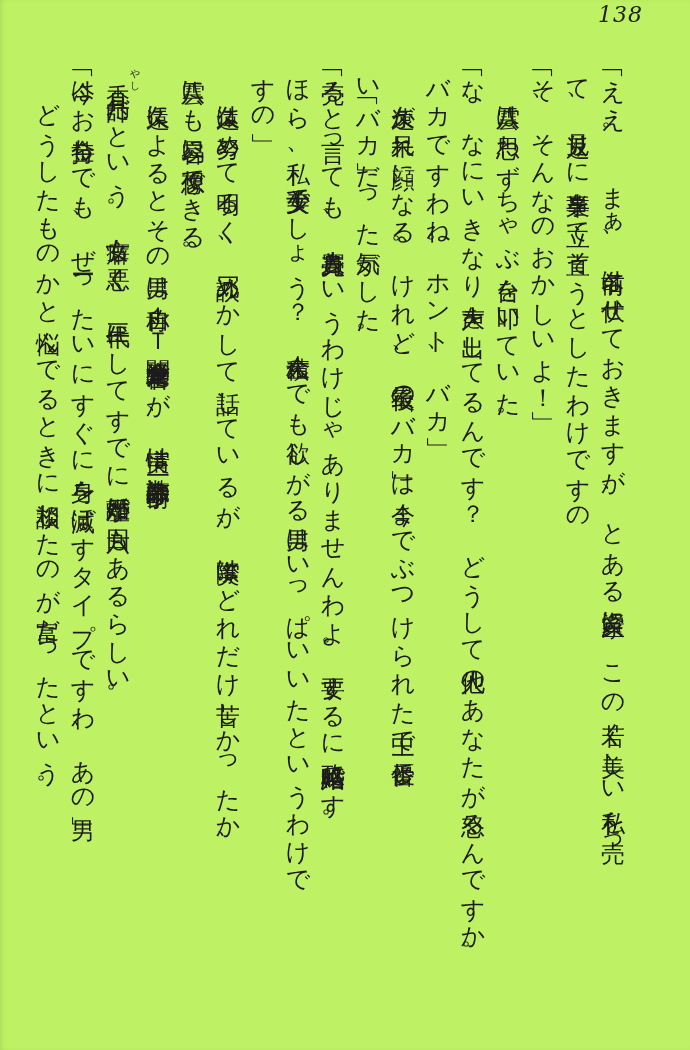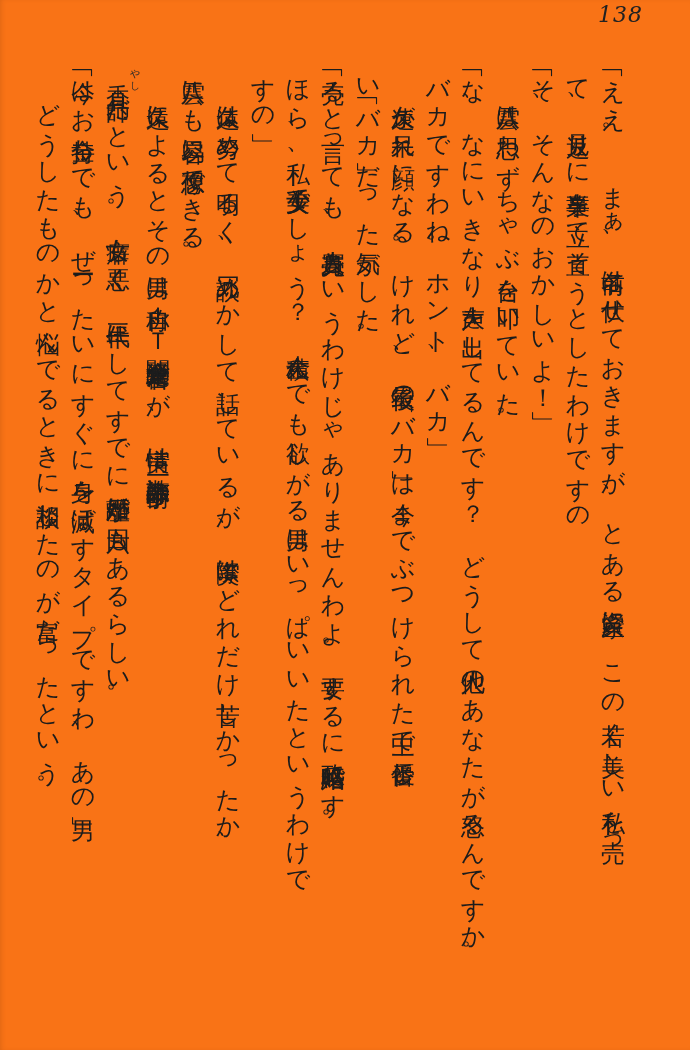--- a/index.html
+++ b/index.html
@@ -5,21 +5,21 @@
   html, body {
     margin: 0;
     padding: 0;
     background: #f4f4f2;
   }
   .page {
     position: relative;
     width: 690px;
     height: 1050px;
     margin: 0 auto;
-    background: #f97316;
+    background: #bef264;
     overflow: hidden;
     box-shadow: inset 3px 0 6px -3px rgba(0,0,0,0.15);
     font-family: "DejaVu Serif", "Liberation Serif", serif;
     color: #1c1c1c;
   }
   .page-number {
     position: absolute;
     top: 2px;
     left: 598px;
     font-size: 22px;

